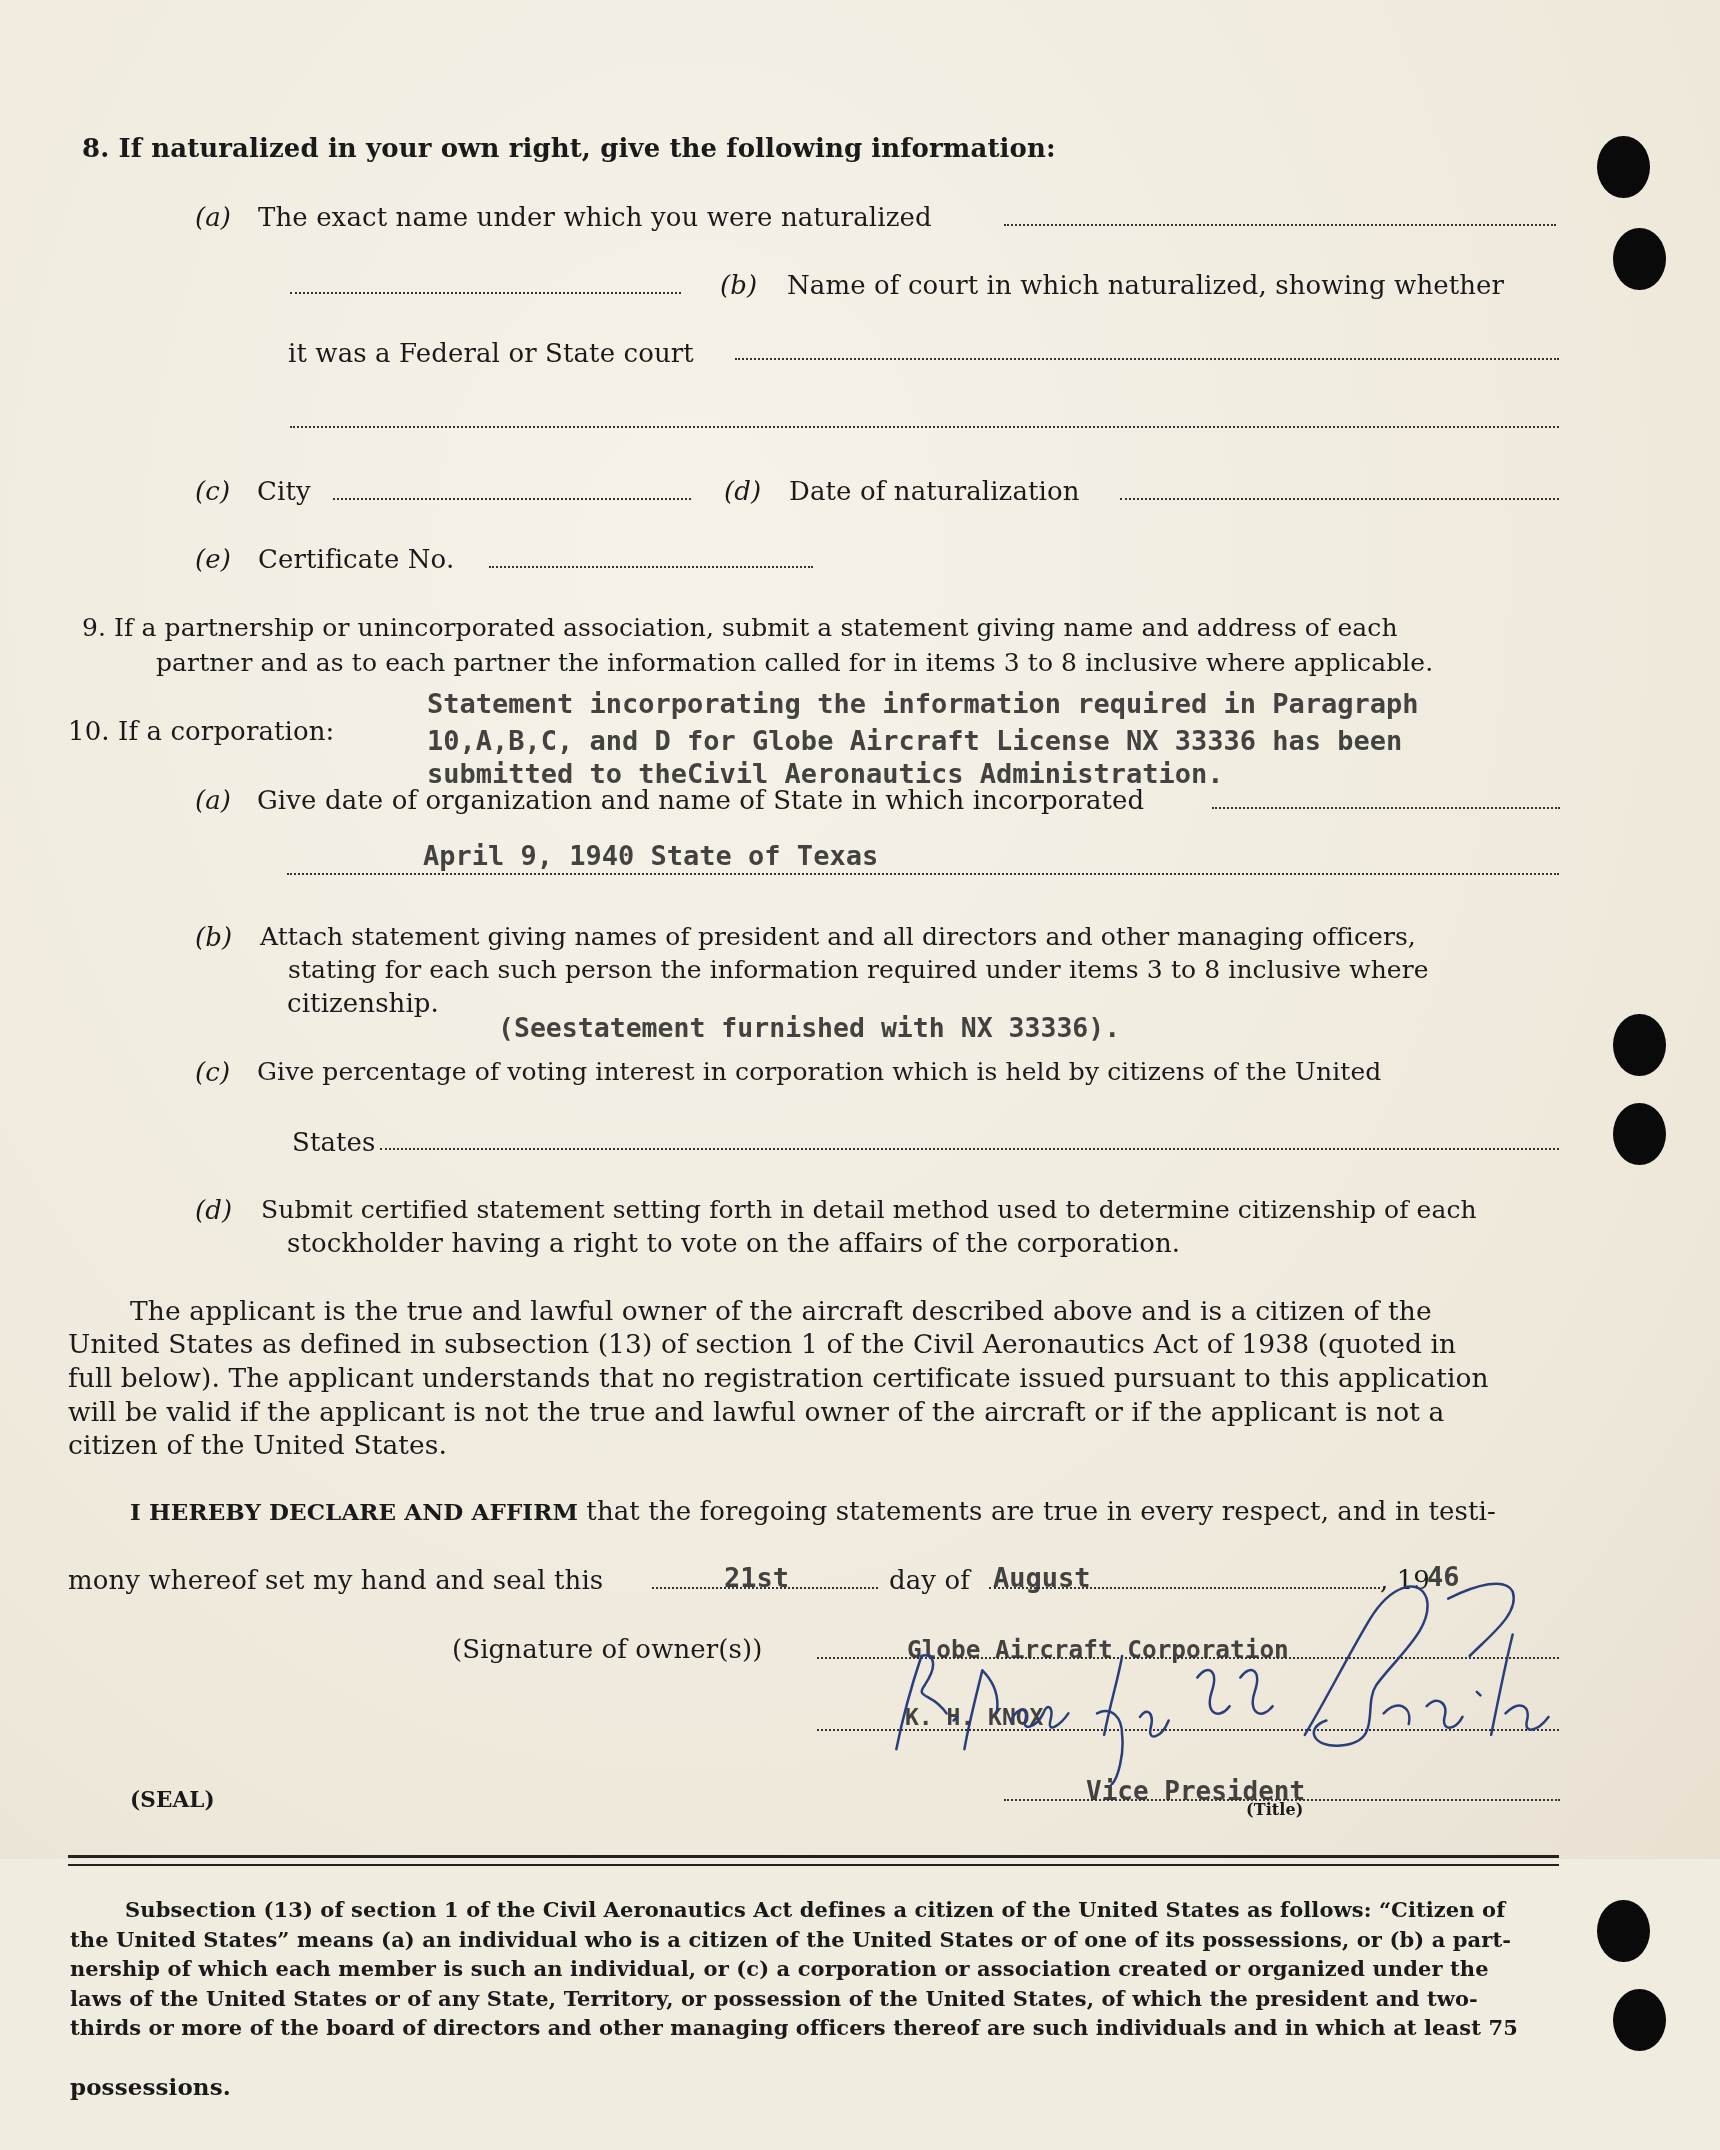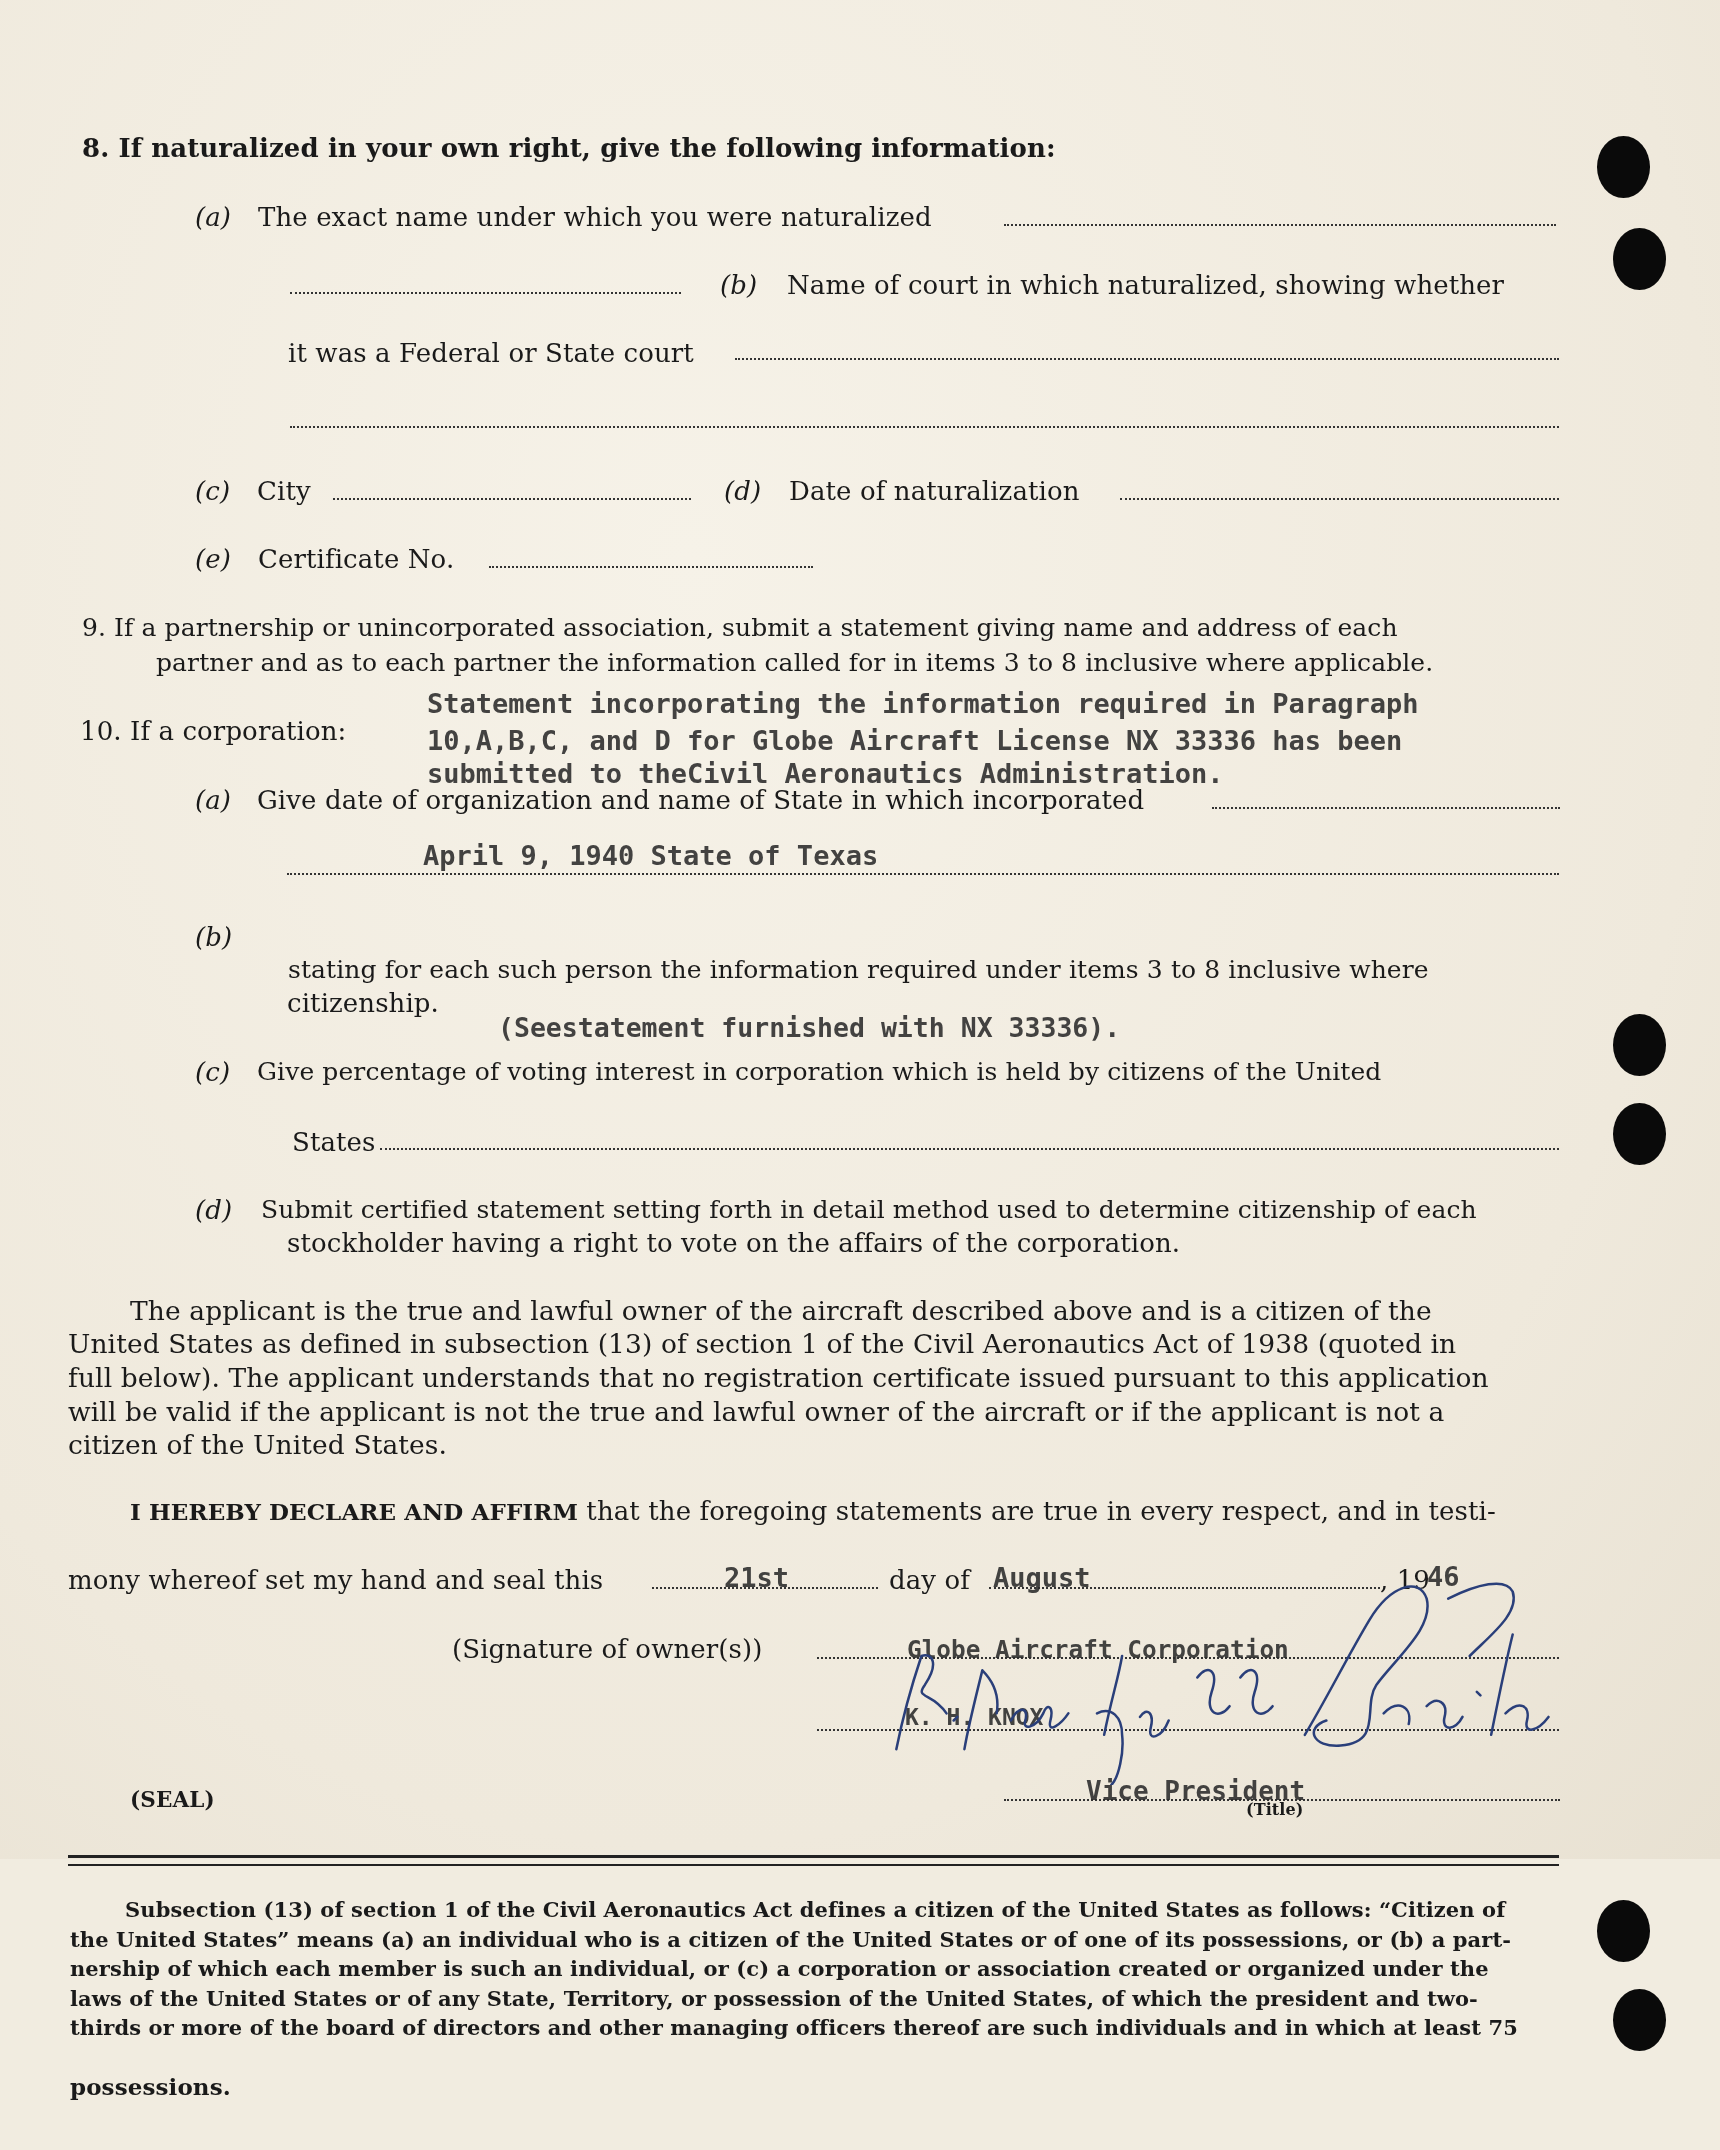--- a/index.html
+++ b/index.html
@@ -50,32 +50,33 @@
   <div class="t" style="left:789px;top:475px;">Date of naturalization</div>
   <div class="line" style="left:1120px;top:498px;width:439px;"></div>
 
   <div class="t i" style="left:195px;top:543px;">(e)</div>
   <div class="t" style="left:258px;top:543px;">Certificate No.</div>
   <div class="line" style="left:489px;top:566px;width:324px;"></div>
 
   <div class="t" style="left:82px;top:612px;font-size:25px;">9. If a partnership or unincorporated association, submit a statement giving name and address of each</div>
   <div class="t" style="left:156px;top:647px;font-size:25px;">partner and as to each partner the information called for in items 3 to 8 inclusive where applicable.</div>
 
-  <div class="t" style="left:68px;top:715px;margin-left:12px;">10. If a corporation:</div>
+  <div class="t" style="left:68px;top:715px;">10. If a corporation:</div>
   <div class="type" style="left:427px;top:687px;">Statement incorporating the information required in Paragraph</div>
   <div class="type" style="left:427px;top:724px;">10,A,B,C, and D for Globe Aircraft License NX 33336 has been</div>
   <div class="type" style="left:427px;top:757px;">submitted to theCivil Aeronautics Administration.</div>
 
   <div class="t i" style="left:195px;top:784px;">(a)</div>
   <div class="t" style="left:257px;top:784px;">Give date of organization and name of State in which incorporated</div>
   <div class="line" style="left:1212px;top:807px;width:348px;"></div>
   <div class="type" style="left:423px;top:839px;">April 9, 1940  State of Texas</div>
   <div class="line" style="left:287px;top:873px;width:1272px;"></div>
 
   <div class="t i" style="left:195px;top:921px;">(b)</div>
+  <div class="t" style="left:260px;top:921px;font-size:25px;">Attach statement giving names of president and all directors and other managing officers,</div>
   <div class="t" style="left:288px;top:954px;font-size:25px;">stating for each such person the information required under items 3 to 8 inclusive where</div>
   <div class="t" style="left:287px;top:987px;">citizenship.</div>
   <div class="type" style="left:498px;top:1011px;font-size:26.5px;">(Seestatement furnished with NX 33336).</div>
 
   <div class="t i" style="left:195px;top:1056px;">(c)</div>
   <div class="t" style="left:257px;top:1056px;font-size:25px;">Give percentage of voting interest in corporation which is held by citizens of the United</div>
   <div class="t" style="left:292px;top:1126px;">States</div>
   <div class="line" style="left:380px;top:1148px;width:1179px;"></div>
 
   <div class="t i" style="left:195px;top:1194px;">(d)</div>

